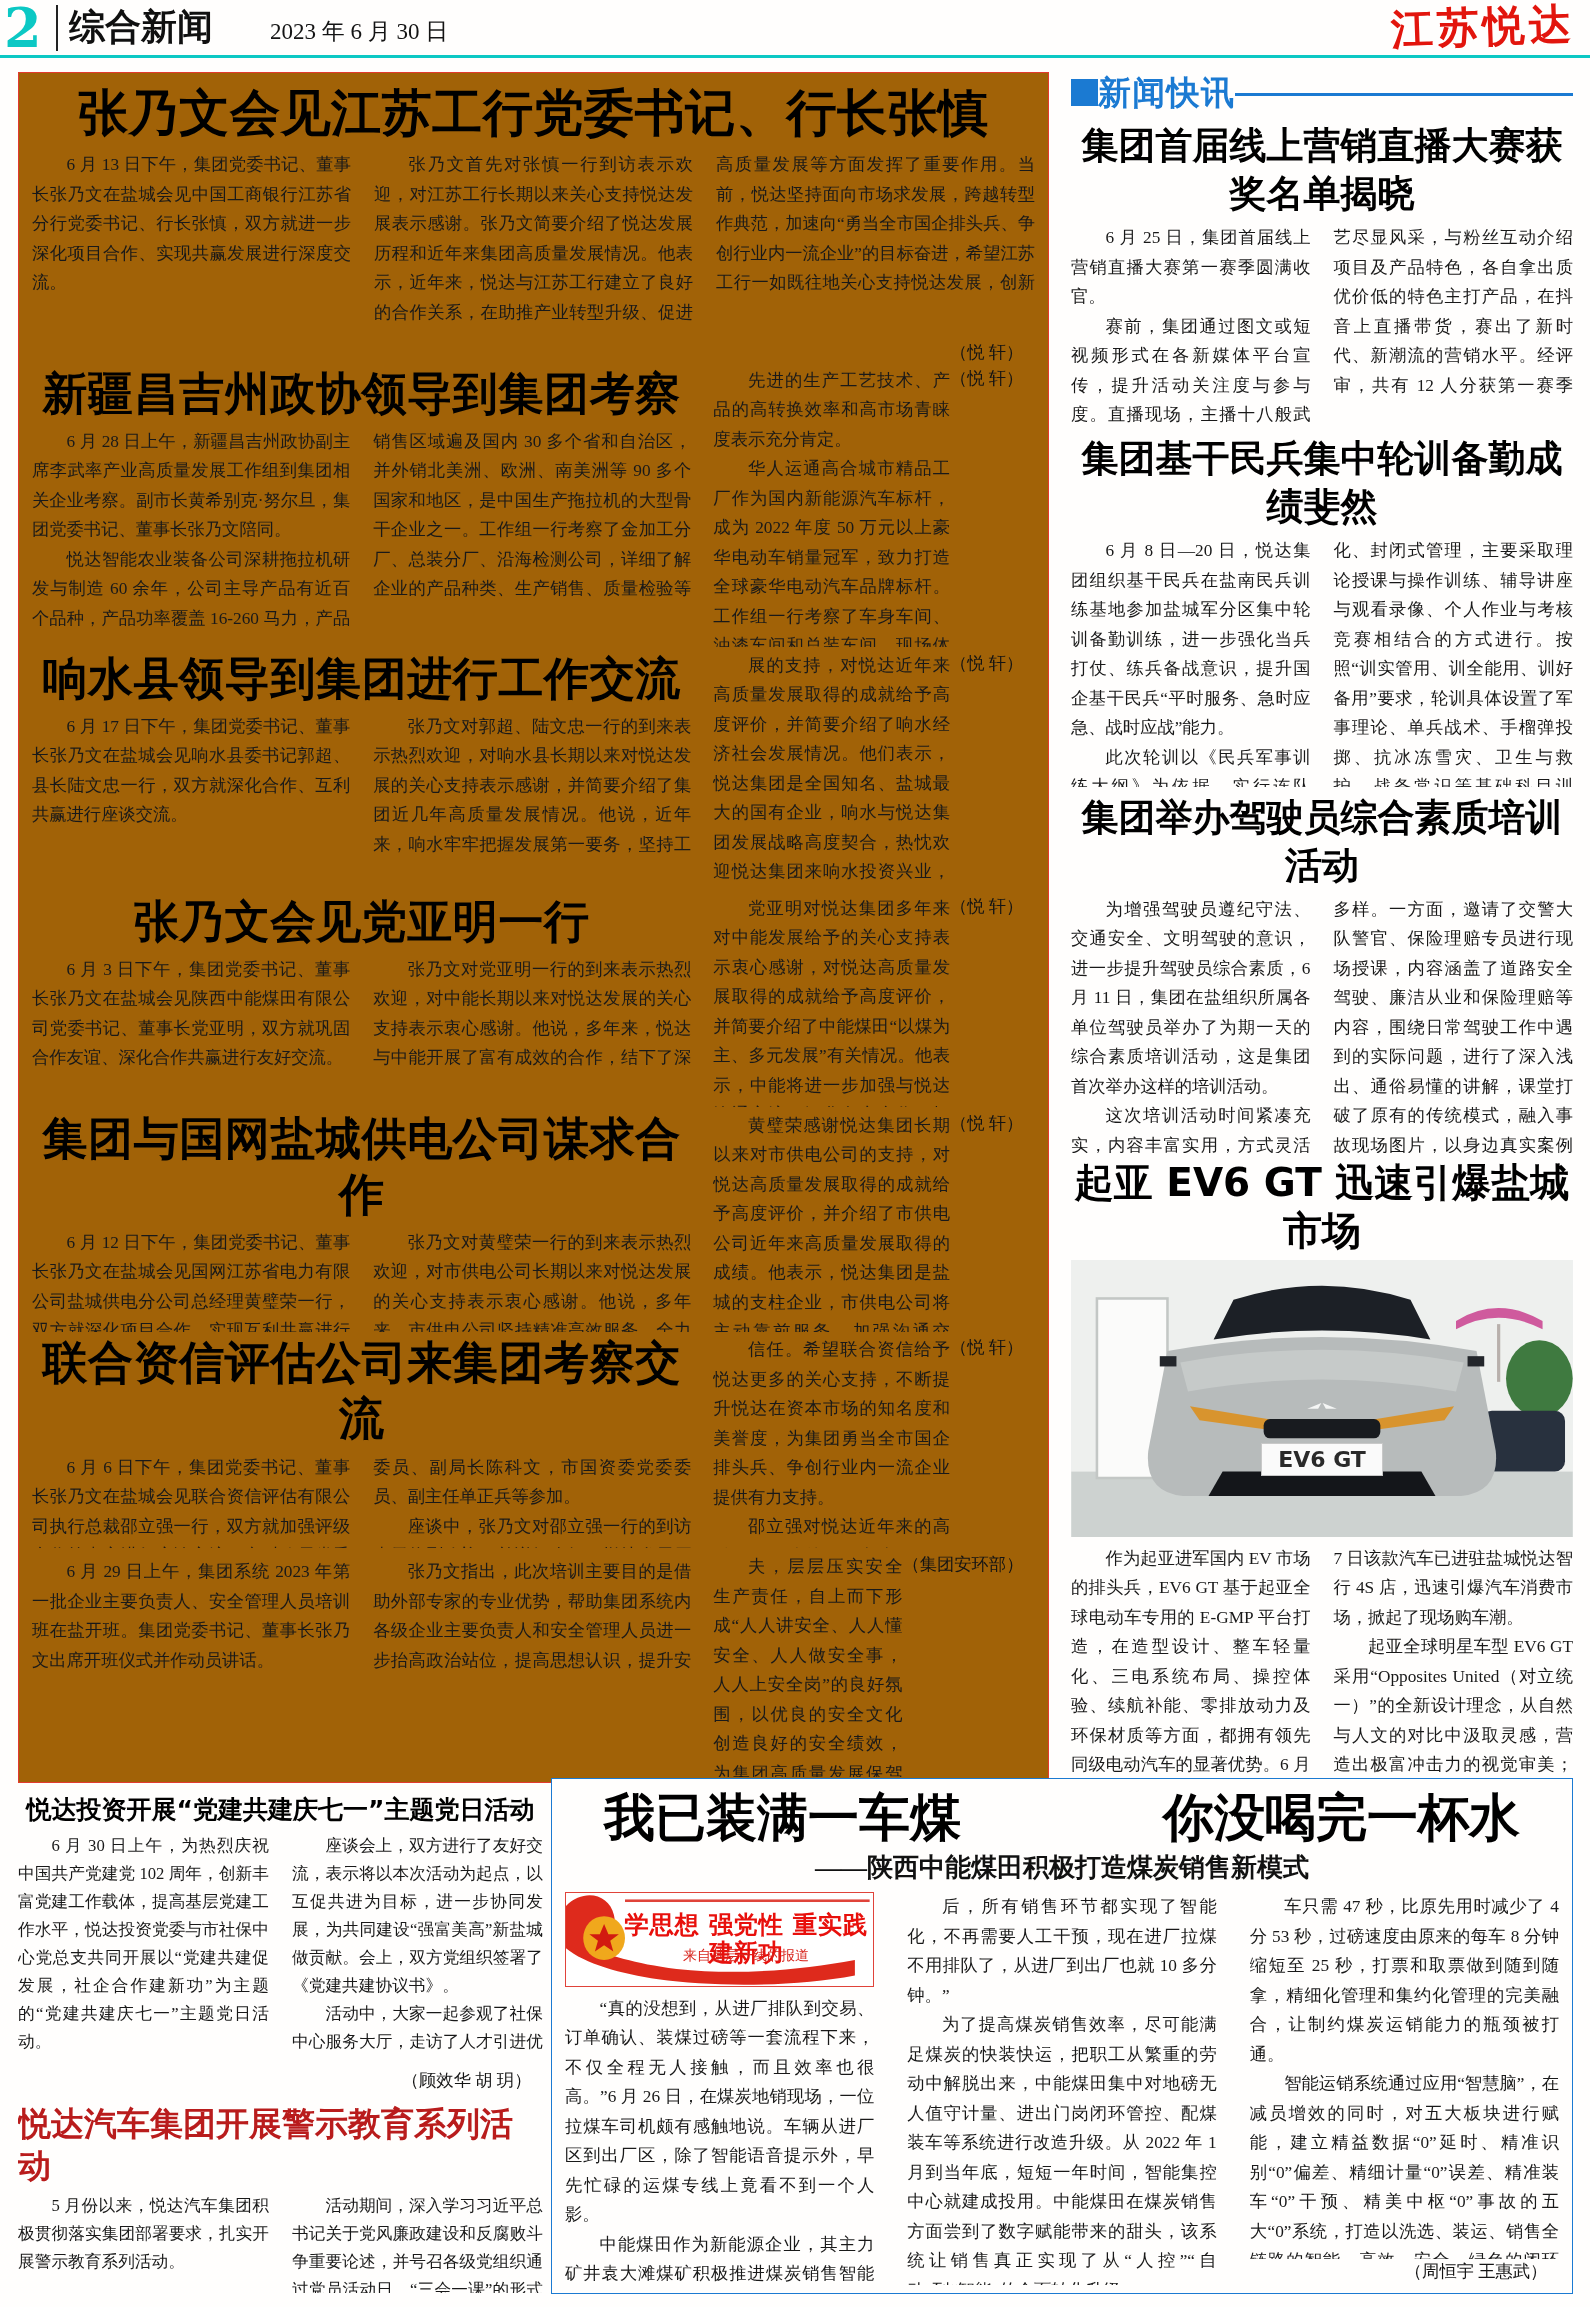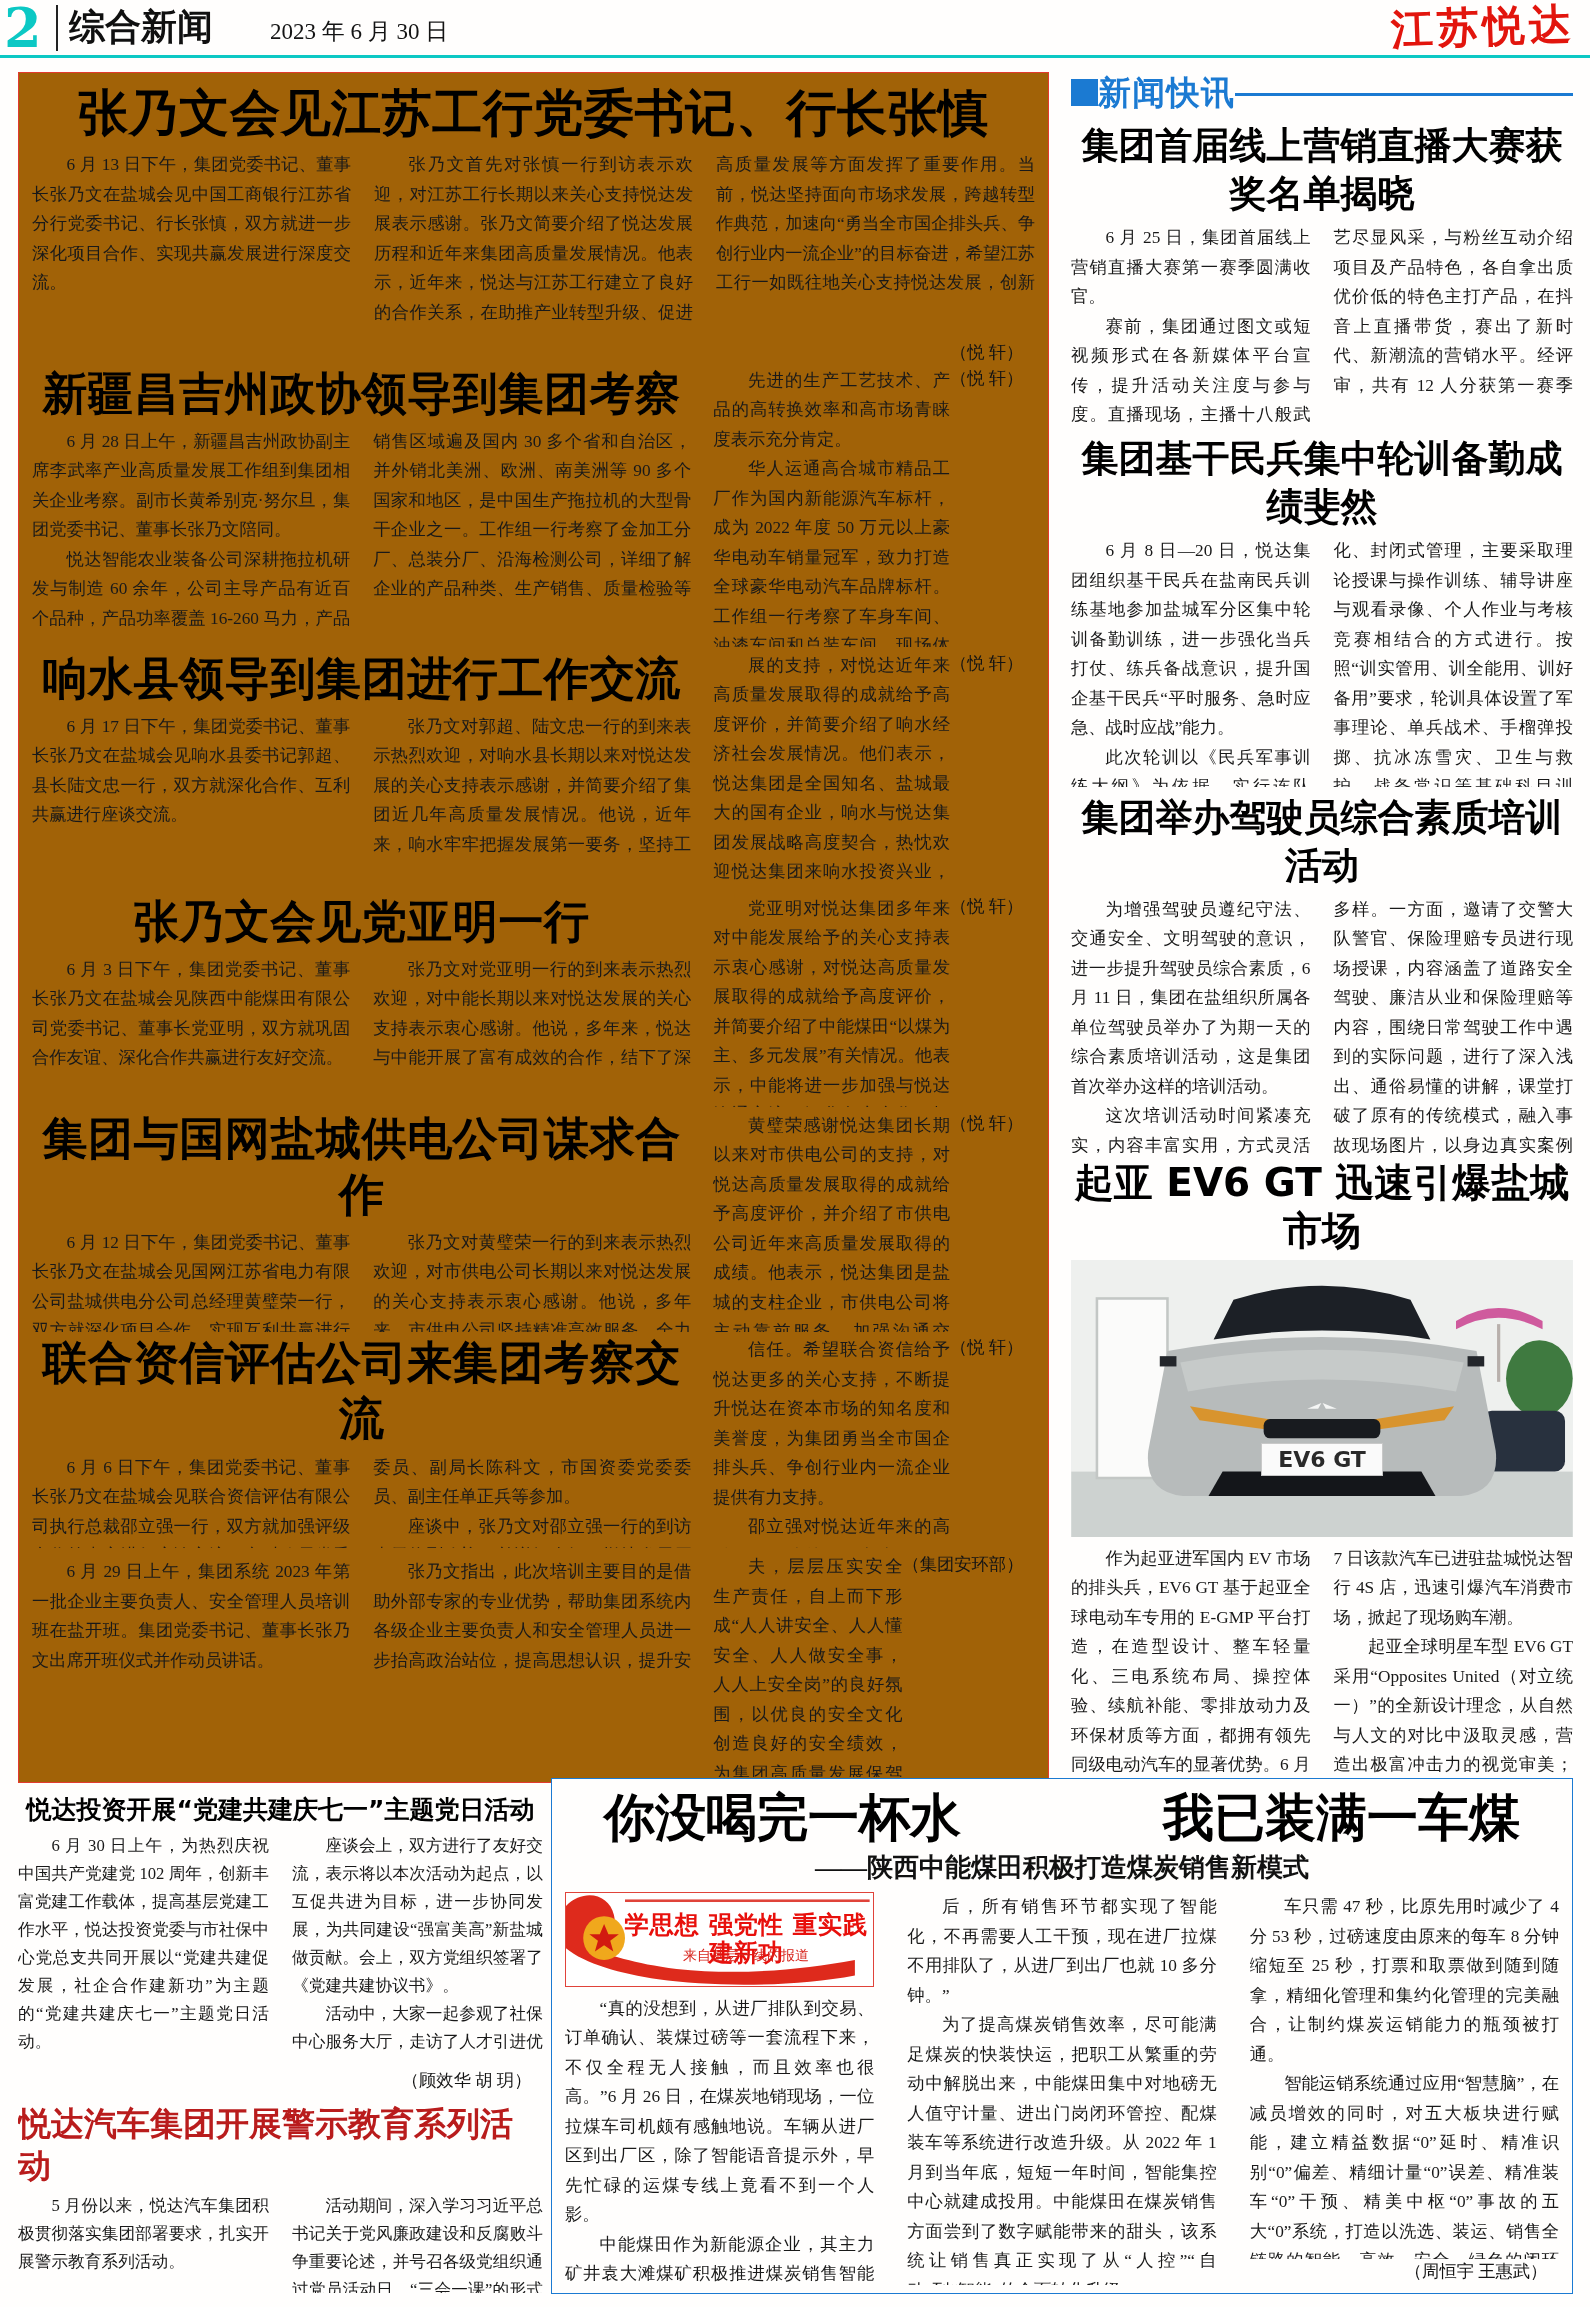--- a/index.html
+++ b/index.html
@@ -272,22 +272,22 @@
       <div class="body cols2" style="height:126px;font-size:16.7px;line-height:28px">
           <p>5 月份以来，悦达汽车集团积极贯彻落实集团部署要求，扎实开展警示教育系列活动。</p>
           <p>活动期间，深入学习习近平总书记关于党风廉政建设和反腐败斗争重要论述，并号召各级党组织通过党员活动日、“三会一课”的形式层层自学。邀请盐城市纪委专家开展专题廉政讲座，悦达起亚汽车赴盐城市博物馆参观盐之“廉”味主题联展，悦达国润参观盐城市廉政文化公园。</p>
         </div>
 
     </section>
   </div>
 
   <div class="bluebox">
     <div class="coal-title">
+      <span>我已装满一车煤</span>
       <span>你没喝完一杯水</span>
-      <span>我已装满一车煤</span>
     </div>
     <div class="coal-sub">——陕西中能煤田积极打造煤炭销售新模式</div>
     <div class="coal-grid">
       <div class="coal-col">
         <div class="banner">
           <svg width="100%" height="94" viewBox="0 0 500 146" preserveAspectRatio="none">
             <path d="M0 20 C30 -8 70 2 78 34 C86 66 60 88 34 84 C70 96 110 110 180 118 C280 128 380 120 470 104 L470 128 C370 146 240 146 150 134 C90 126 30 110 0 86 Z" fill="#de2a1c"></path>
             <circle cx="62" cy="70" r="34" fill="#f0a81c"></circle>
             <path d="M62 48 L69 64 L86 64 L72 74 L77 91 L62 81 L47 91 L52 74 L38 64 L55 64 Z" fill="#d21a10"></path>
             <rect x="96" y="10" width="398" height="4" fill="#e0433a"></rect>

